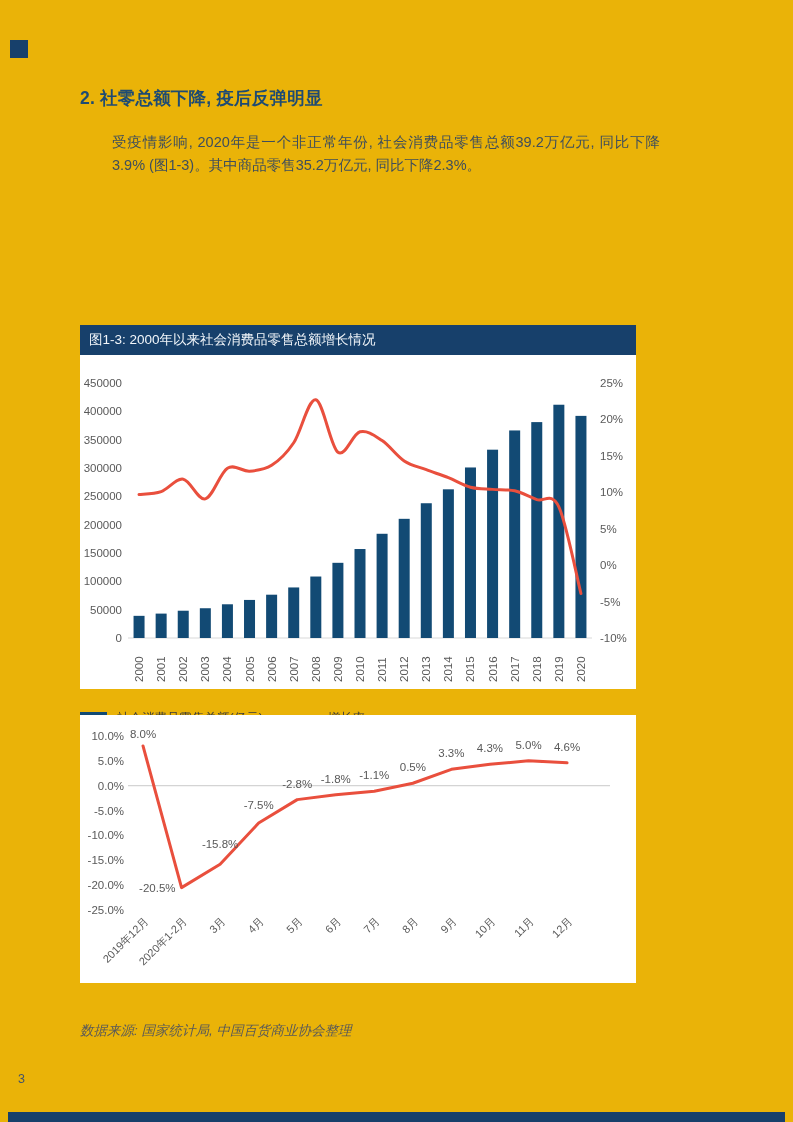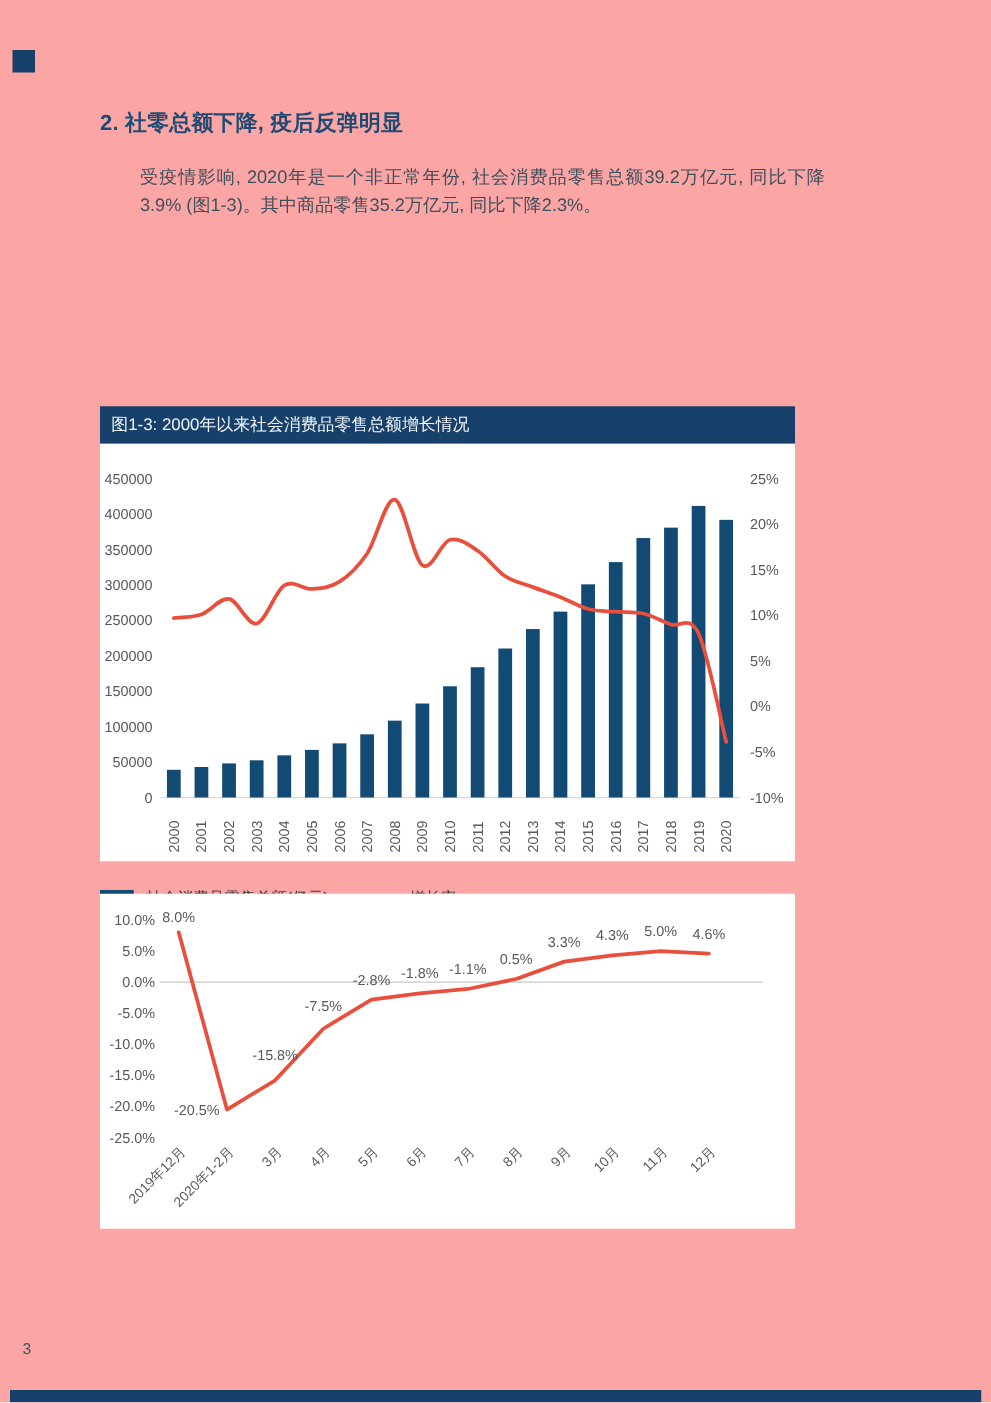--- a/index.html
+++ b/index.html
@@ -1,17 +1,17 @@
 <!DOCTYPE html>
 <html><head>
 <meta charset="utf-8">
 <style>
   html,body{margin:0;padding:0;background:#ffffff;}
   .page{
-    position:relative;width:793px;height:1122px;background:#fca5a5;overflow:hidden;
+    position:relative;width:793px;height:1122px;background:#eab308;overflow:hidden;
     font-family:"Liberation Sans", sans-serif;
   }
   .corner-mark{position:absolute;left:10px;top:40px;width:18px;height:18px;background:#17406B;}
   .heading{
     position:absolute;left:80px;top:86px;width:556px;margin:0;
     font-size:17.5px;font-weight:bold;color:#1E4B73;letter-spacing:0.2px;
   }
   .para{
     position:absolute;left:80px;width:548px;margin:0;
     font-size:14.5px;line-height:1.56;color:#3F4E5C;text-align:justify;
@@ -157,16 +157,17 @@
         <text transform="translate(377.4,207) rotate(-45)" text-anchor="end" font-size="11" fill="#595959">9月</text>
         <text text-anchor="middle" x="409.95" y="37.33714285714286" font-size="11.5" fill="#595959">4.3%</text>
         <text transform="translate(415.95,207) rotate(-45)" text-anchor="end" font-size="11" fill="#595959">10月</text>
         <text text-anchor="middle" x="448.5" y="33.85714285714286" font-size="11.5" fill="#595959">5.0%</text>
         <text transform="translate(454.5,207) rotate(-45)" text-anchor="end" font-size="11" fill="#595959">11月</text>
         <text text-anchor="middle" x="487.04999999999995" y="35.84571428571429" font-size="11.5" fill="#595959">4.6%</text>
         <text transform="translate(493.04999999999995,207) rotate(-45)" text-anchor="end" font-size="11" fill="#595959">12月</text>
       </svg>
   </div>
 
+  <p class="source-note">数据来源: 国家统计局, 中国百货商业协会整理</p>
   <div class="page-number">3</div>
   <div class="footer-bar"></div>
 
 </div>
 
 </body></html>

